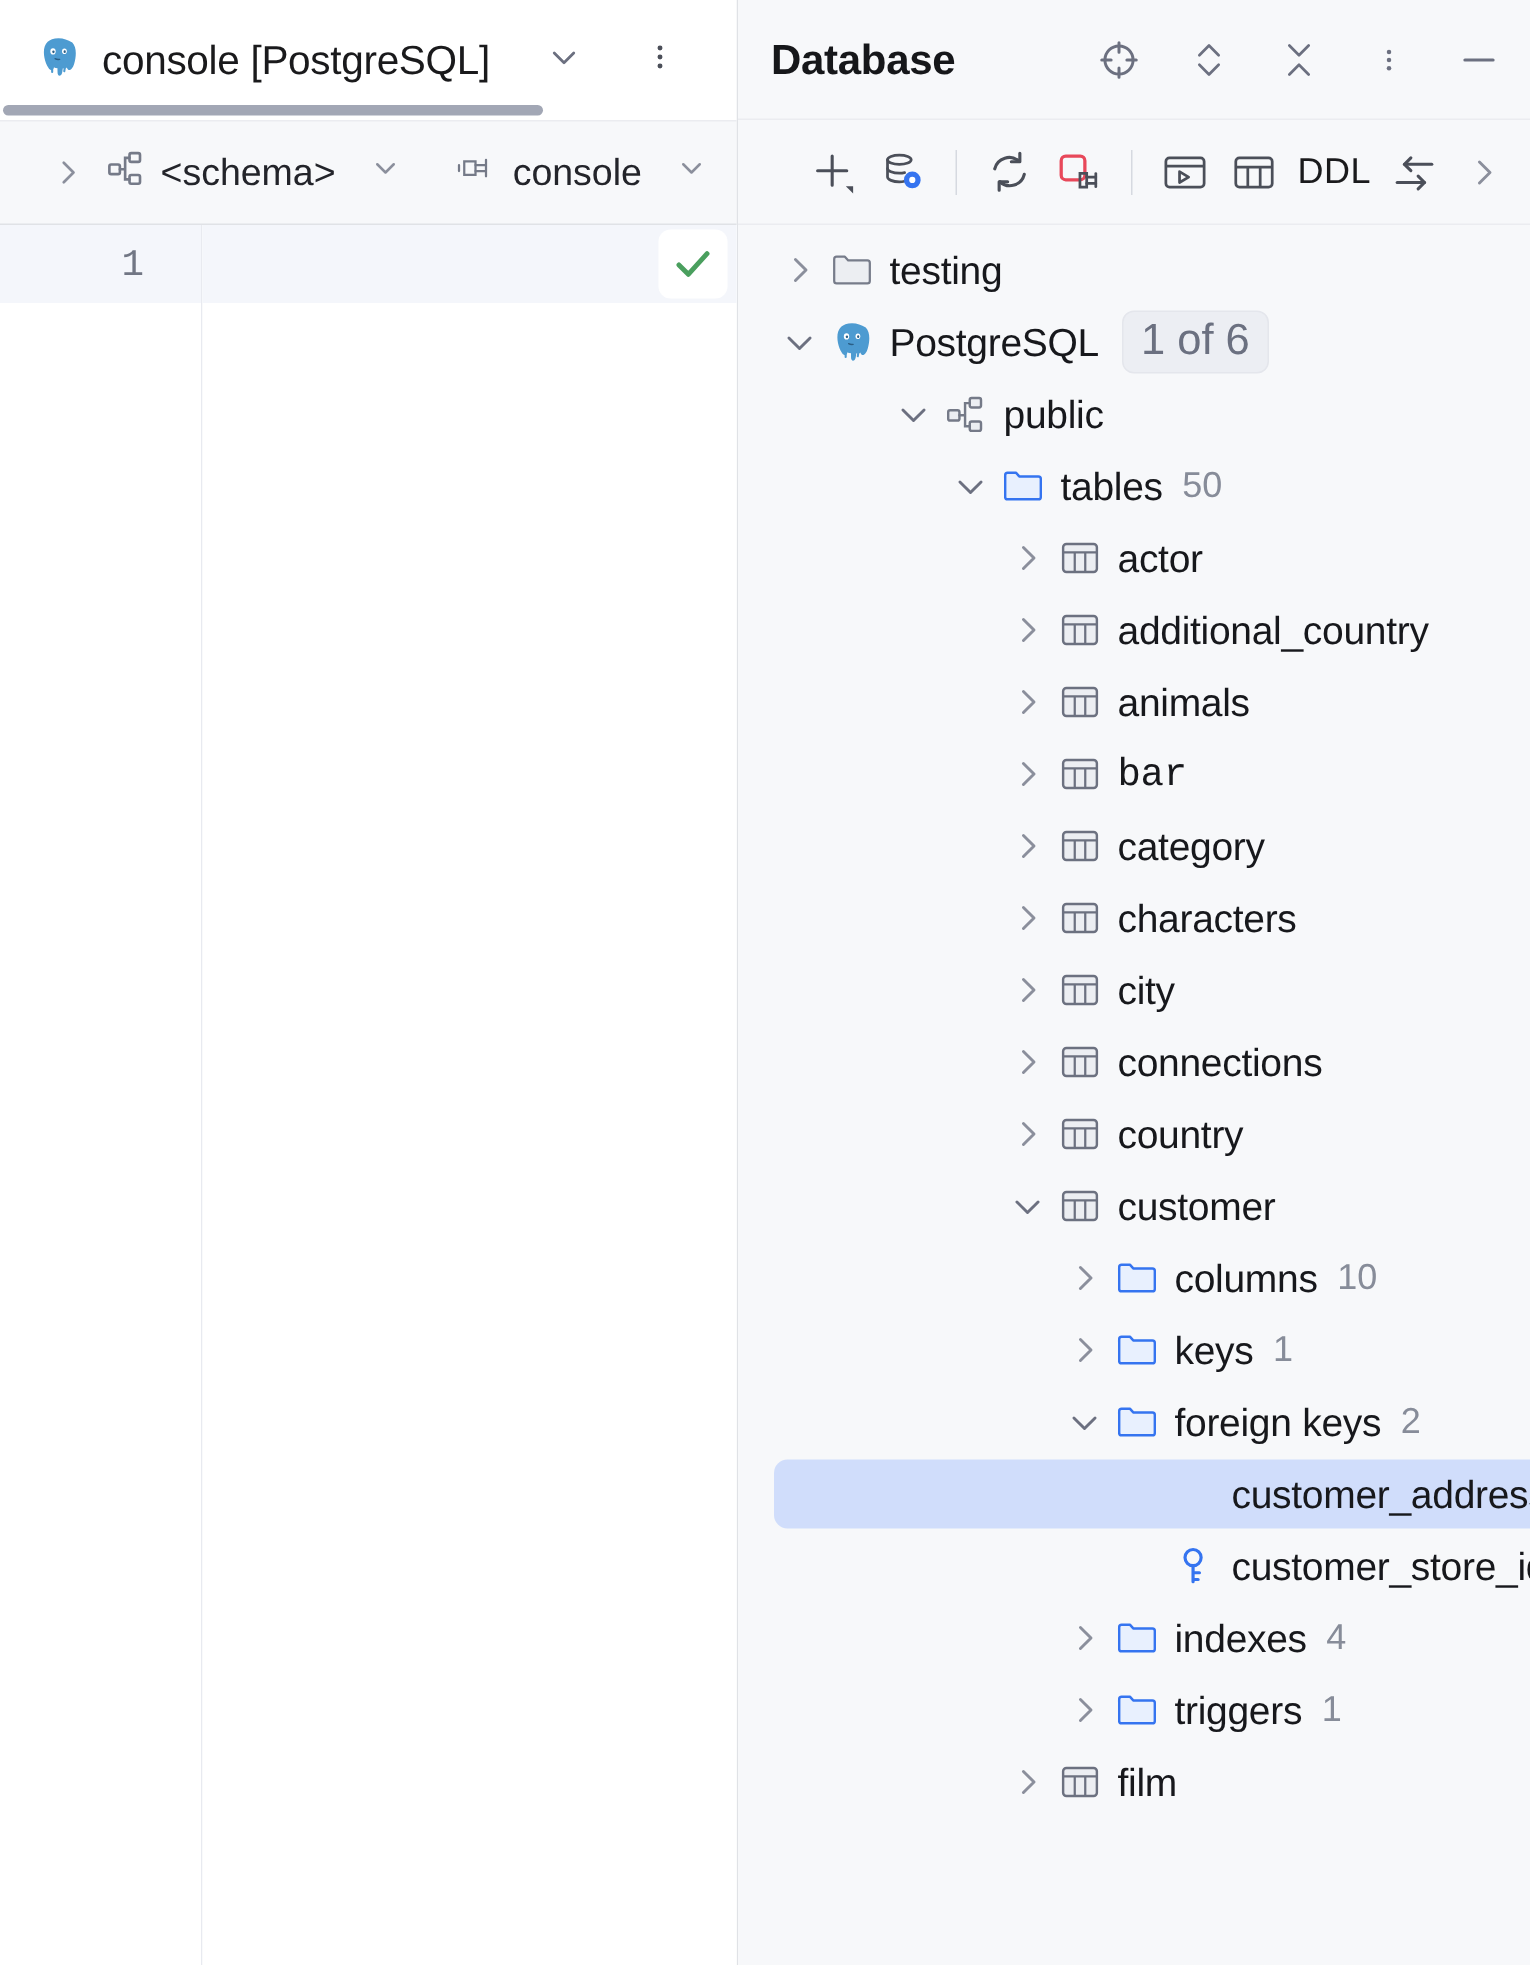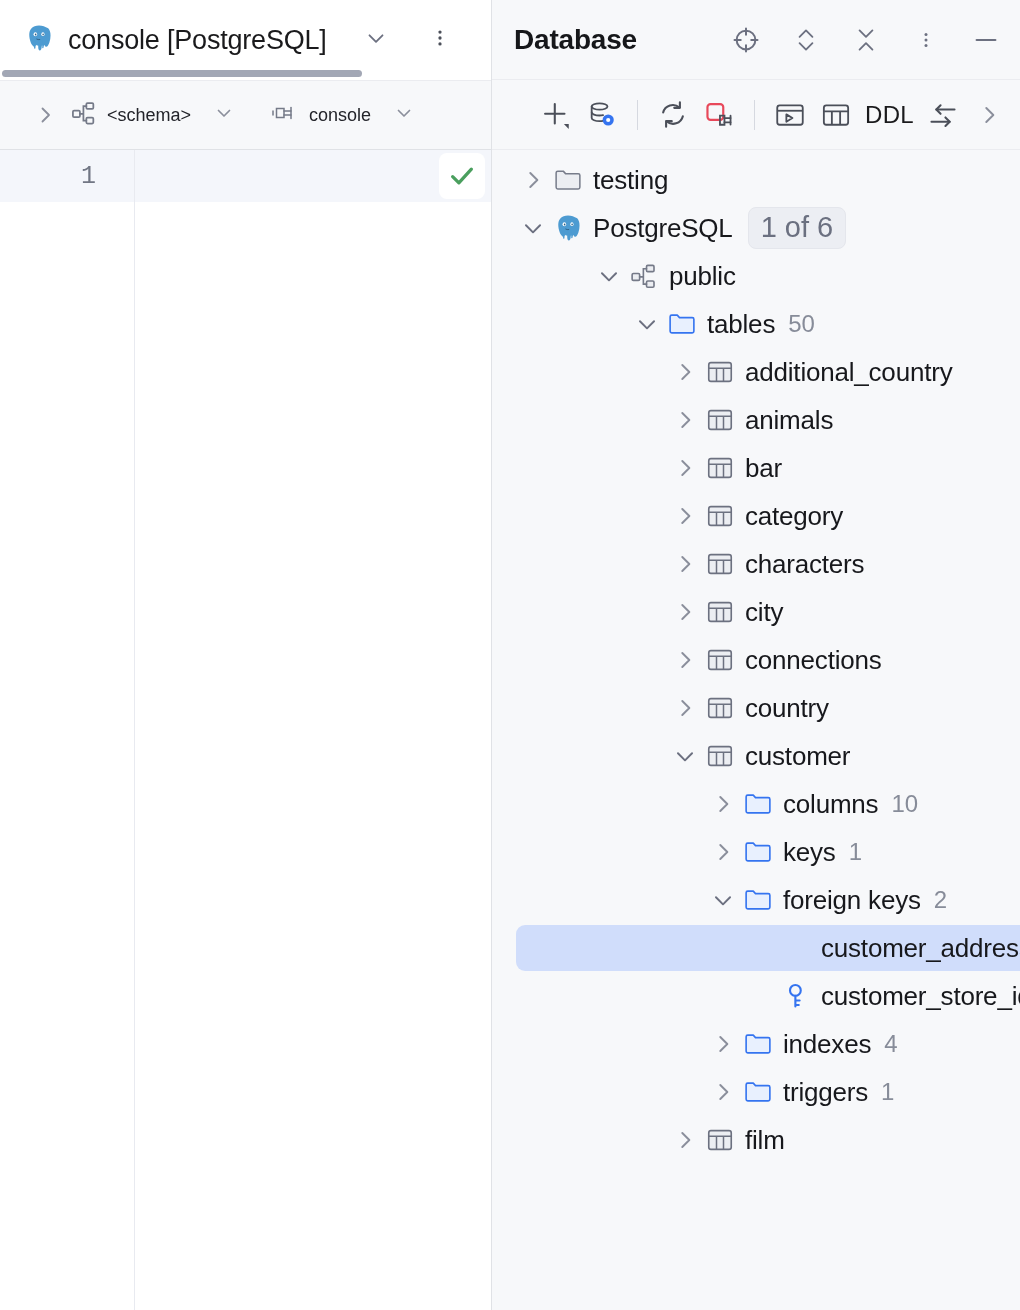--- a/index.html
+++ b/index.html
@@ -33,21 +33,21 @@
   .tab-underline {
     position:absolute; left:2px; bottom:3px; width:360px; height:7px;
     border-radius: 4px; background:#a2a7b5;
   }
   .breadcrumbs {
     height: 70px; background:#f7f8fa;
     border-top:1px solid #ebecf0; border-bottom:1px solid #e0e2e6;
     display:flex; align-items:center; padding-left:20px; gap:0px;
   }
   .bc-arrow { width:50px; display:flex; justify-content:center; }
-  .bc-item { display:flex; align-items:center; gap:9px; font-size:18px; color:#23242a; }
+  .bc-item { display:flex; align-items:center; gap:9px; font-size:25px; color:#23242a; }
   .bc-gap { width: 34px; }
   .bc-caret { margin-left:12px; }
 
   .editor-body { flex:1; display:flex; position:relative; background:#ffffff; }
   .gutter {
     width:135px; background:#ffffff; position:relative;
     border-right:1px solid #e8eaf0;
   }
   .gutter .lineno {
     position:absolute; top:0; left:0; right:0; height:52px;
@@ -405,20 +405,38 @@
                 <polyline points="9.5,5.5 16,12 9.5,18.5" fill="none" stroke="#8b8f9c" stroke-width="1.8" stroke-linecap="round" stroke-linejoin="round"></polyline>
               </svg>
             </span>
             <span class="node-icon">
               <svg width="30" height="30" viewBox="0 0 24 24">
                 <rect x="3" y="4.5" width="18" height="15" rx="1.8" fill="#eceef2" stroke="#6c7180" stroke-width="1.3"></rect>
                 <path d="M3 9h18M9.2 9v10.5M14.8 9v10.5" stroke="#6c7180" stroke-width="1.2"></path>
               </svg>
             </span>
             <span class="row-content">
+              <span class="node-label">actor</span>
+            </span>
+          </div>
+        </div>
+        <div class="tree-row">
+          <div class="row-inner" style="padding-left: 176px;">
+            <span class="twisty">
+              <svg width="26" height="26" viewBox="0 0 24 24">
+                <polyline points="9.5,5.5 16,12 9.5,18.5" fill="none" stroke="#8b8f9c" stroke-width="1.8" stroke-linecap="round" stroke-linejoin="round"></polyline>
+              </svg>
+            </span>
+            <span class="node-icon">
+              <svg width="30" height="30" viewBox="0 0 24 24">
+                <rect x="3" y="4.5" width="18" height="15" rx="1.8" fill="#eceef2" stroke="#6c7180" stroke-width="1.3"></rect>
+                <path d="M3 9h18M9.2 9v10.5M14.8 9v10.5" stroke="#6c7180" stroke-width="1.2"></path>
+              </svg>
+            </span>
+            <span class="row-content">
               <span class="node-label">additional_country</span>
             </span>
           </div>
         </div>
         <div class="tree-row">
           <div class="row-inner" style="padding-left: 176px;">
             <span class="twisty">
               <svg width="26" height="26" viewBox="0 0 24 24">
                 <polyline points="9.5,5.5 16,12 9.5,18.5" fill="none" stroke="#8b8f9c" stroke-width="1.8" stroke-linecap="round" stroke-linejoin="round"></polyline>
               </svg>
@@ -428,21 +446,21 @@
                 <rect x="3" y="4.5" width="18" height="15" rx="1.8" fill="#eceef2" stroke="#6c7180" stroke-width="1.3"></rect>
                 <path d="M3 9h18M9.2 9v10.5M14.8 9v10.5" stroke="#6c7180" stroke-width="1.2"></path>
               </svg>
             </span>
             <span class="row-content">
               <span class="node-label">animals</span>
             </span>
           </div>
         </div>
         <div class="tree-row">
-          <div class="row-inner" style="padding-left: 176px;">
+          <div class="row-inner" style="padding-left: 176px; font-family: Liberation Mono, monospace;">
             <span class="twisty">
               <svg width="26" height="26" viewBox="0 0 24 24">
                 <polyline points="9.5,5.5 16,12 9.5,18.5" fill="none" stroke="#8b8f9c" stroke-width="1.8" stroke-linecap="round" stroke-linejoin="round"></polyline>
               </svg>
             </span>
             <span class="node-icon">
               <svg width="30" height="30" viewBox="0 0 24 24">
                 <rect x="3" y="4.5" width="18" height="15" rx="1.8" fill="#eceef2" stroke="#6c7180" stroke-width="1.3"></rect>
                 <path d="M3 9h18M9.2 9v10.5M14.8 9v10.5" stroke="#6c7180" stroke-width="1.2"></path>
               </svg>

